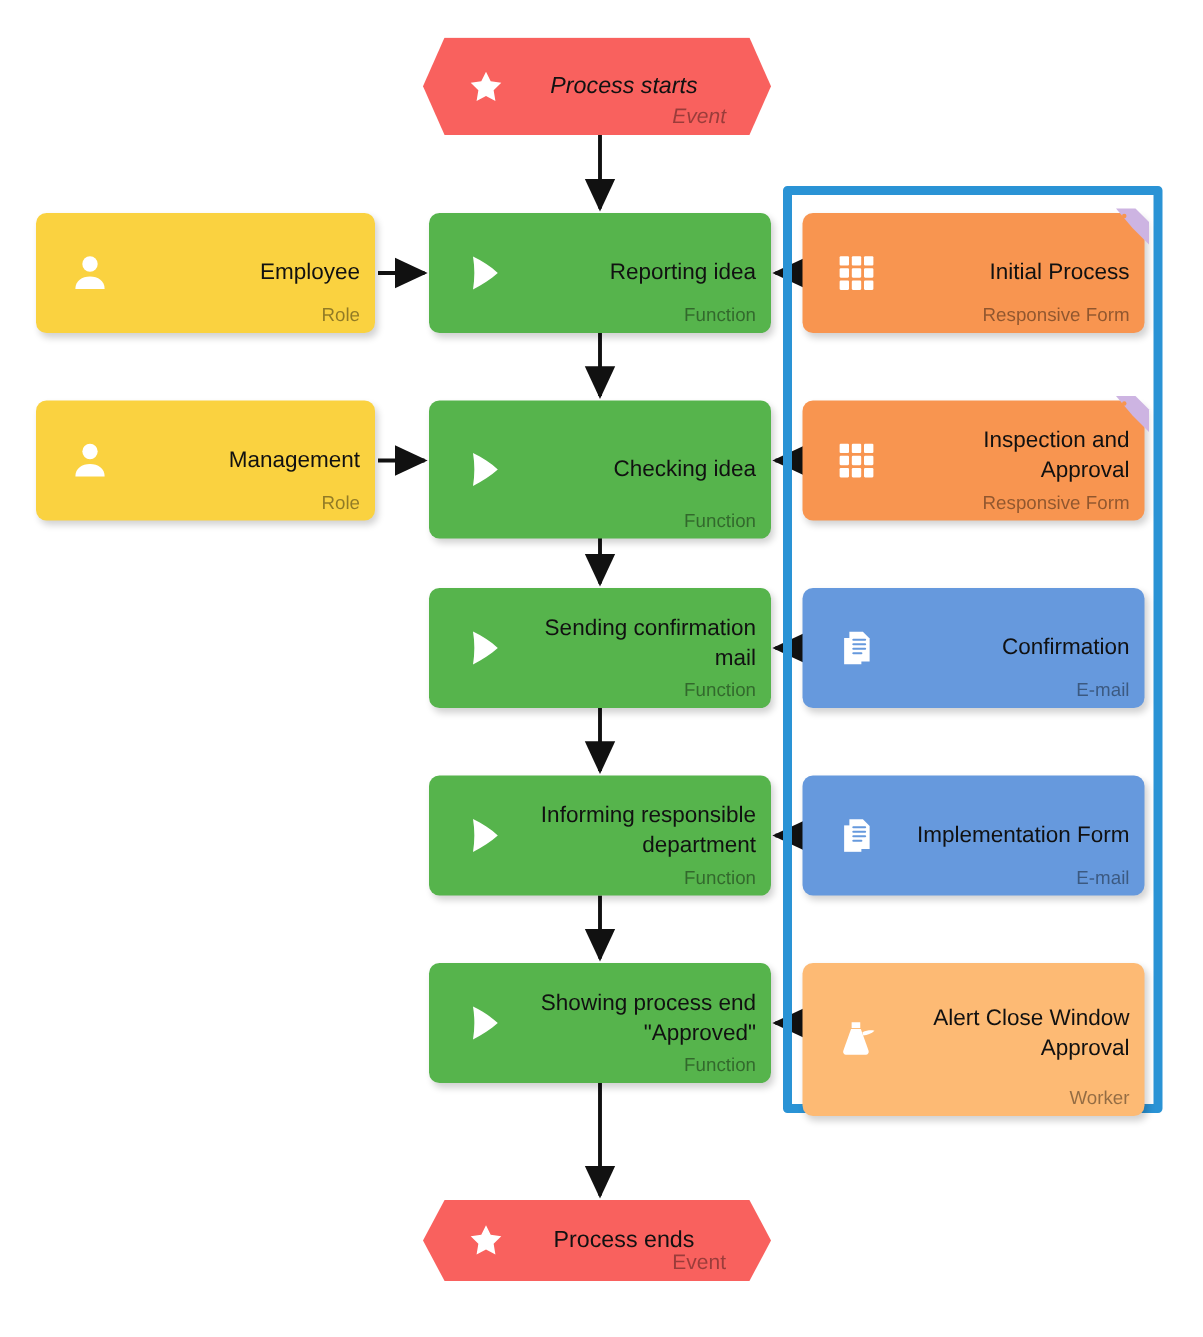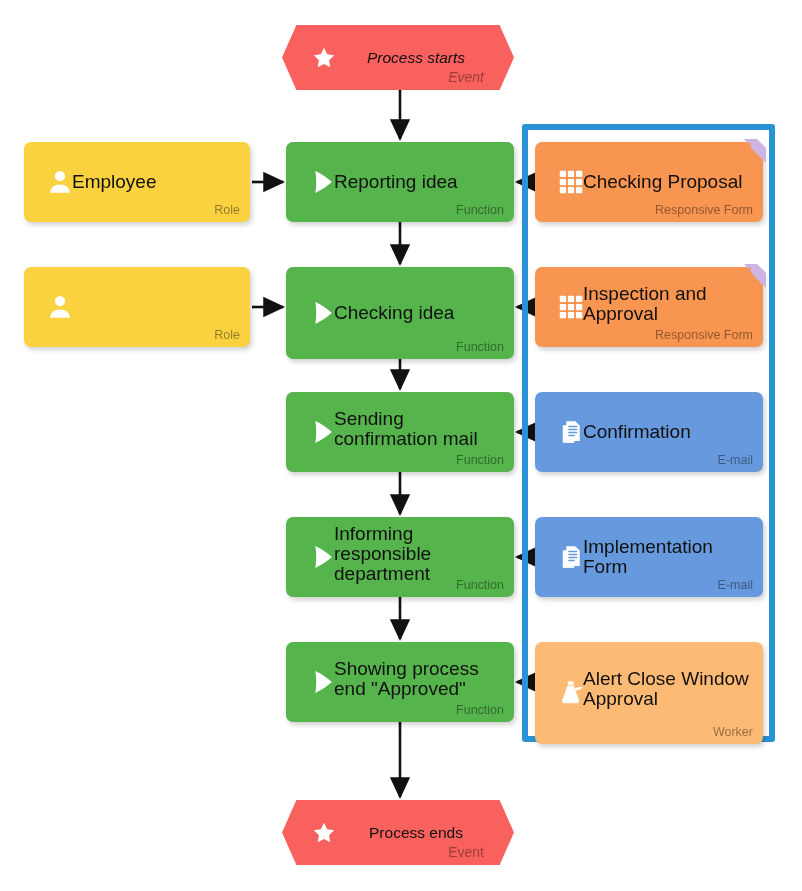--- a/index.html
+++ b/index.html
@@ -20,26 +20,26 @@
 
   
   .node {
     position: absolute;
     box-sizing: border-box;
     border-radius: 7px;
     box-shadow: 2px 3px 5px rgba(0,0,0,0.18);
   }
   .node .title {
     position: absolute;
-    left: 48px;
+    left: 58px;
     right: 10px;
     top: 50%;
     transform: translateY(-50%);
-    text-align: left;
-    font-size: 19px;
+    text-align: right;
+    font-size: 15px;
     line-height: 20px;
     color: #111111;
     font-family: "Liberation Sans", sans-serif;
   }
   .node.two-line .title {
     top: 46%;
   }
   .node .type {
     position: absolute;
     right: 10px;
@@ -204,31 +204,32 @@
           <rect x="16" y="16" width="5" height="5" rx="0.6"></rect>
         </g>
       </svg>
     </span>
     <span class="corner-tag">
       <svg width="26" height="28" viewBox="0 0 26 28">
           <path fill="#cdb4e2" d="M2 2 h13 l9 9 v15 l-11 -11 z"></path>
           <circle cx="7.5" cy="7" r="1.5" fill="#f89550"></circle>
         </svg>
     </span>
-    <div class="title">Checking Proposal</div>
+    <div class="title">Initial Process</div>
     <div class="type">Responsive Form</div>
   </div>
 
   <div class="node" style="left:24px; top:267px; width:226px; height:80px; background:#fad240;">
     <span class="nicon">
       <svg width="30" height="30" viewBox="0 0 24 24">
           <circle cx="12" cy="7.2" r="4.1" fill="#ffffff"></circle>
           <path fill="#ffffff" d="M4.2 20.5c0-4.3 3.5-6.6 7.8-6.6s7.8 2.3 7.8 6.6z"></path>
         </svg>
     </span>
+    <div class="title">Management</div>
     <div class="type">Role</div>
   </div>
 
   <div class="node" style="left:286px; top:267px; width:228px; height:92px; background:#56b44c;">
     <span class="nicon">
       <svg width="32" height="32" viewBox="0 0 24 24">
           <path fill="#ffffff" d="M7 3.8 C11.6 6 16 8.9 19.4 12 C16 15.1 11.6 18 7 20.2 C7.9 14.8 7.9 9.2 7 3.8 z"></path>
         </svg>
     </span>
     <div class="title">Checking idea</div>
@@ -330,21 +331,21 @@
       <svg width="30" height="30" viewBox="0 0 24 24">
         <path fill="#ffffff" d="M9.4 2.8h4.6v3.1H9.4z"></path>
         <path fill="#ffffff" d="M9.1 6.4h5.2l4.1 11.4c.4 1.2-.4 2.4-1.7 2.4H6.7c-1.3 0-2.1-1.2-1.7-2.4z"></path>
         <path fill="#ffffff" d="M15.2 8.1c2.1-.9 4.3-1.2 6.4-.8-1.7 1.5-3.8 2.4-6 2.6z"></path>
       </svg>
     </span>
     <div class="title">Alert Close Window Approval</div>
     <div class="type">Worker</div>
   </div>
 
-  <div class="hexnode" style="left:282px; top:800px; width:232px; height:65px; background:#f9615e;">
+  <div class="hexnode" style="left:282px; top:800px; width:232px; height:54px; background:#f9615e;">
     <span class="nicon">
       <svg width="26" height="26" viewBox="0 0 24 24">
           <path fill="#ffffff" d="M12 2.6l2.9 5.9 6.5.95-4.7 4.6 1.1 6.5-5.8-3.05-5.8 3.05 1.1-6.5L2.6 9.45l6.5-.95z"></path>
         </svg>
     </span>
     <div class="title">Process ends</div>
     <div class="type">Event</div>
   </div>
 
 </div>

